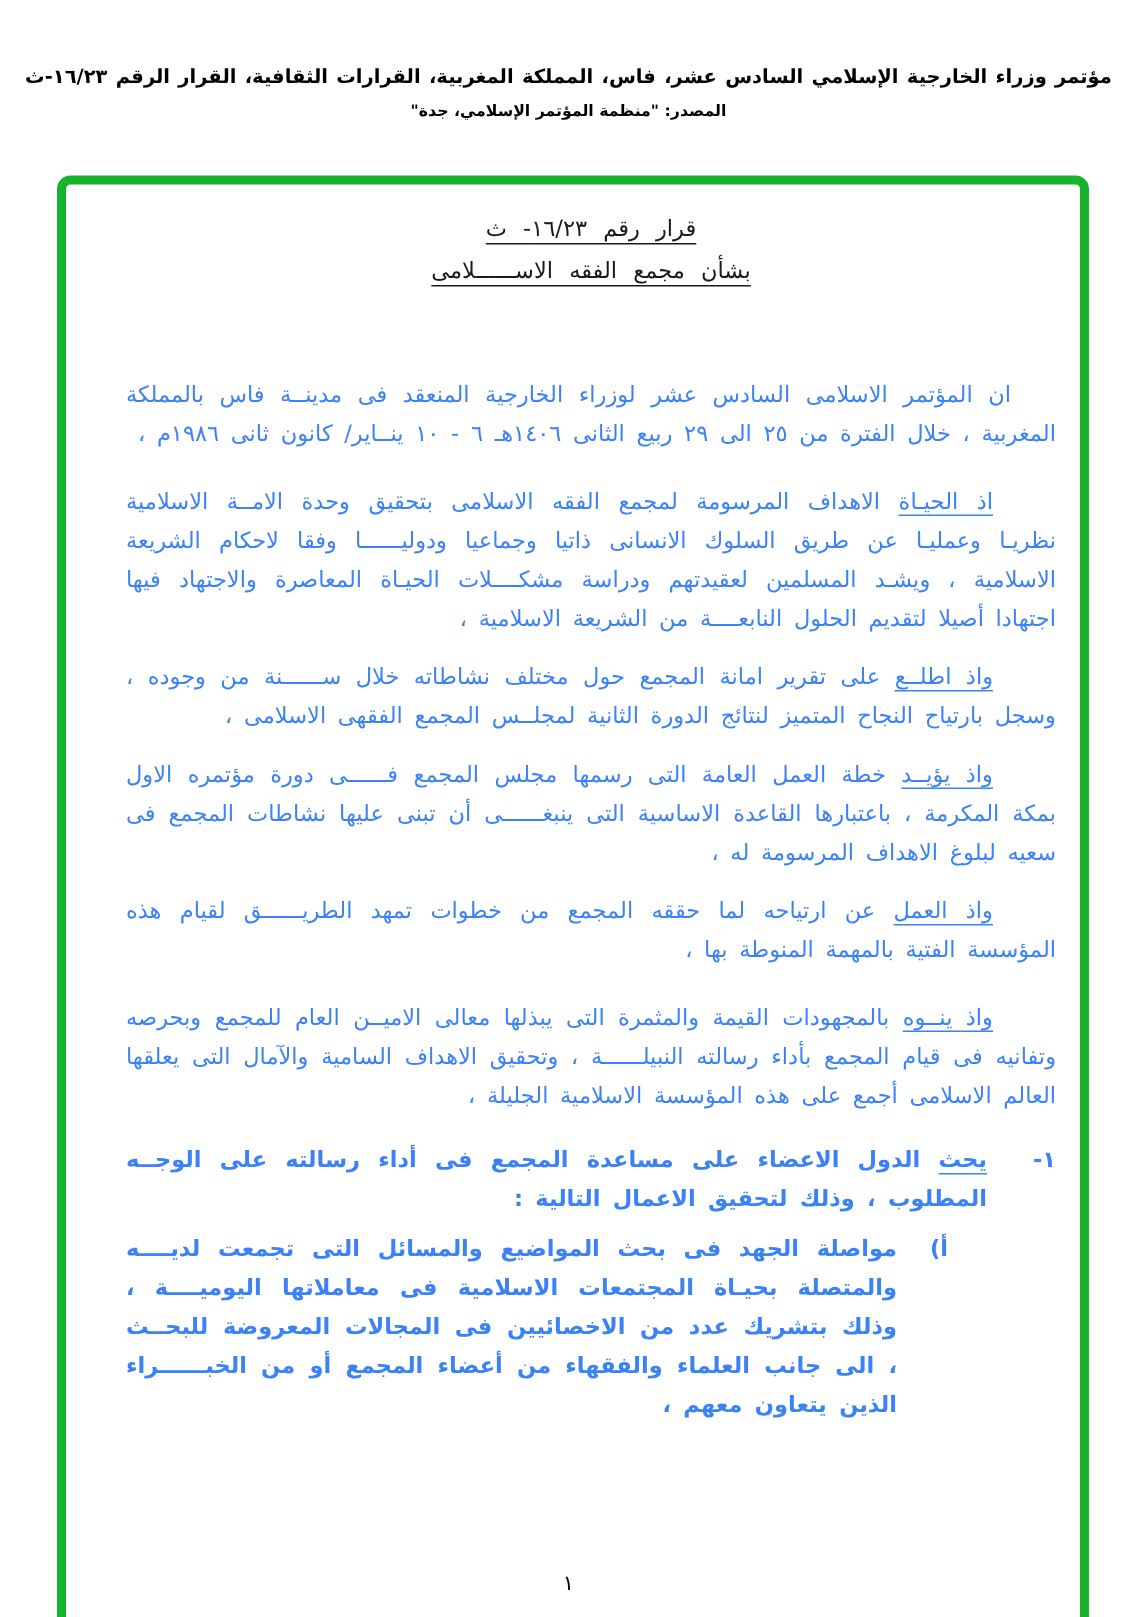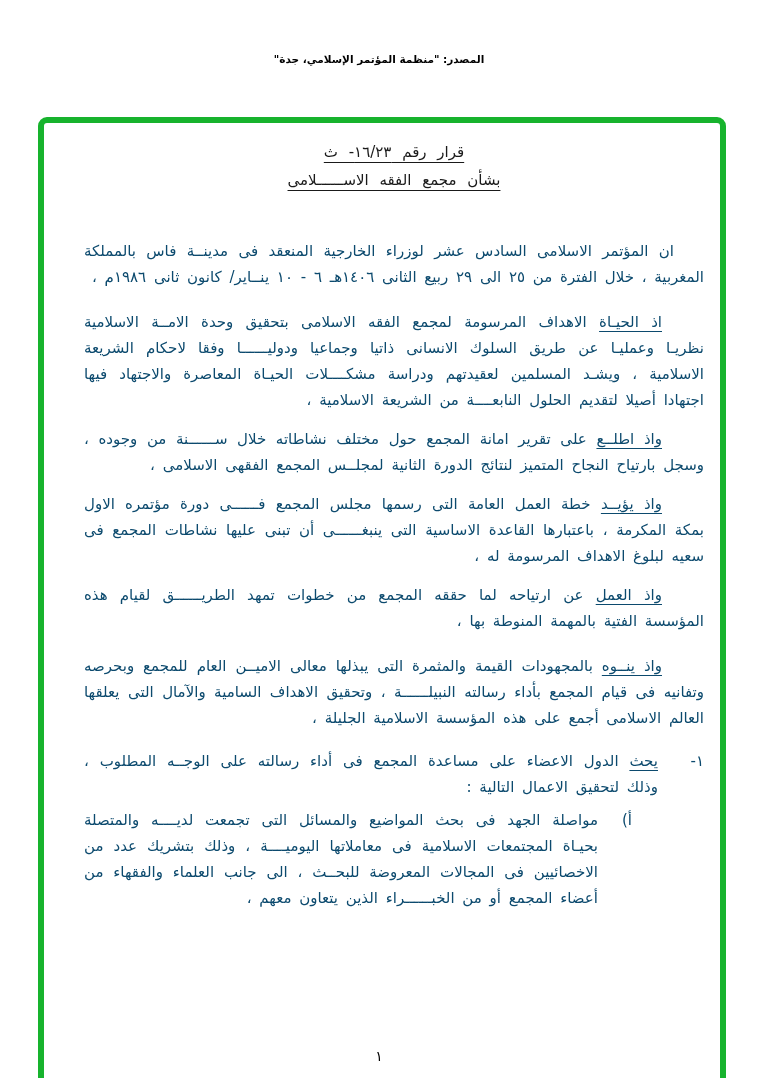--- a/index.html
+++ b/index.html
@@ -41,41 +41,41 @@
     font-size:15px; line-height:27px; color:#1a1a1a;
     word-spacing:6px;
     text-decoration:underline;
     text-underline-offset:5px;
     text-decoration-thickness:1px;
   }
   .doc-title .t2{ margin-top:1px;text-align:center; }
   .doc-title .row{ display:block; }
 
   
-  .body{ margin-top:44px; font-size:15px; line-height:26px; color:#0c4a6e; }
+  .body{ margin-top:56px; font-size:15px; line-height:26px; color:#3b82f6; }
   .para{
     margin:13px 0 0 0; padding:0;
     text-align:justify;
     text-indent:42px;          
     word-spacing:3px;
   }
   .para.first{ text-indent:30px; margin-top:0; }
   .para.gap-lg{ margin-top:19px; }
   .lead{
     text-decoration:underline;
     text-underline-offset:4px;
     text-decoration-thickness:1px;
   }
 
   
   .item{
     margin-top:17px;
     text-align:justify;
     word-spacing:3px;
-    padding-right:46px; text-indent:-46px;   
+    padding-right:46px; text-indent:-46px;font-weight:bold;   
   }
   .item .num{ display:inline-block; width:46px; text-indent:0; }
 
   .subitem{
     margin-top:7px; margin-right:26px;
     text-align:justify; word-spacing:3px;
     padding-right:34px; text-indent:-34px;   
   }
   .subitem .sublabel{ display:inline-block; width:34px; text-indent:0; }
 
@@ -84,20 +84,21 @@
     position:absolute; top:1048px; right:0; left:0;
     text-align:center; font-size:14px; color:#000;
   }
 </style>
 </head>
 <body>
 
 <div class="page">
 
   <div class="header">
+    <div class="h1">مؤتمر وزراء الخارجية الإسلامي السادس عشر، فاس، المملكة المغربية، القرارات الثقافية، القرار الرقم ١٦/٢٣-ث</div>
     <div class="h2">المصدر:  "منظمة المؤتمر الإسلامي، جدة"</div>
   </div>
 
   <div class="frame">
 
     <div class="doc-title">
       <span class="row"><span class="t1">قرار رقم  ١٦/٢٣- ث</span></span>
       <span class="row"><span class="t2">بشأن مجمع الفقه الاســــــلامى</span></span>
     </div>
 

